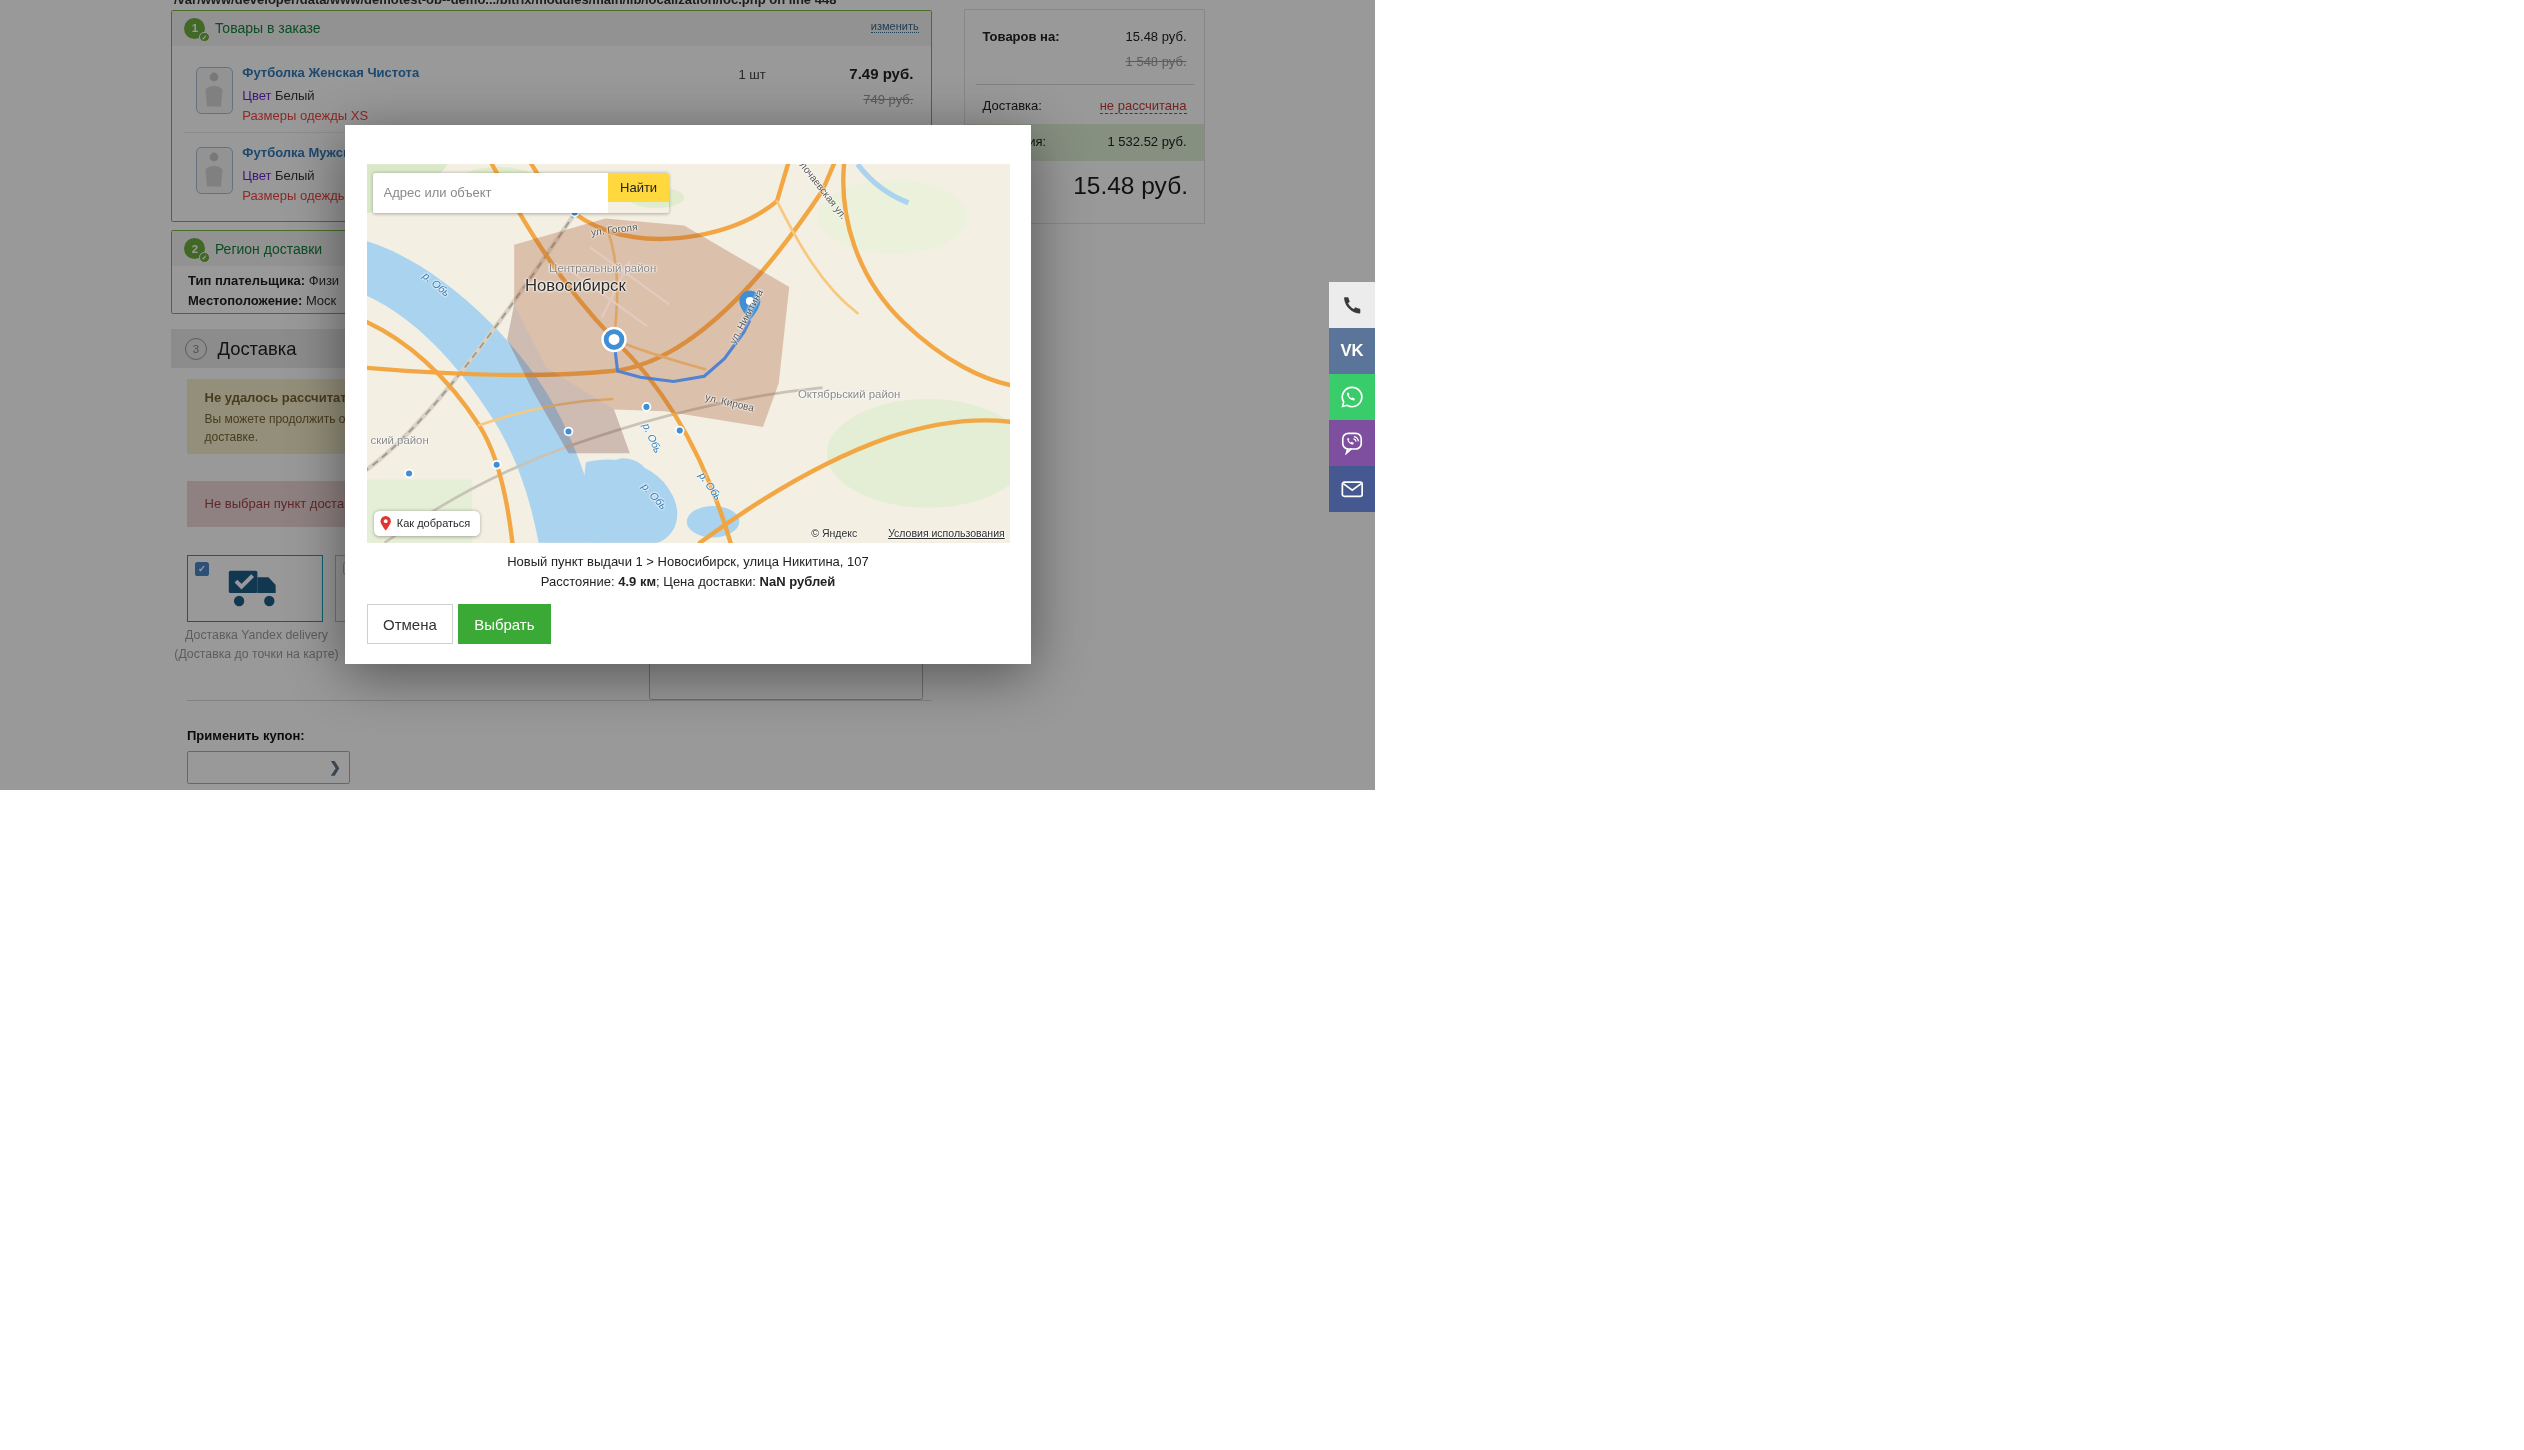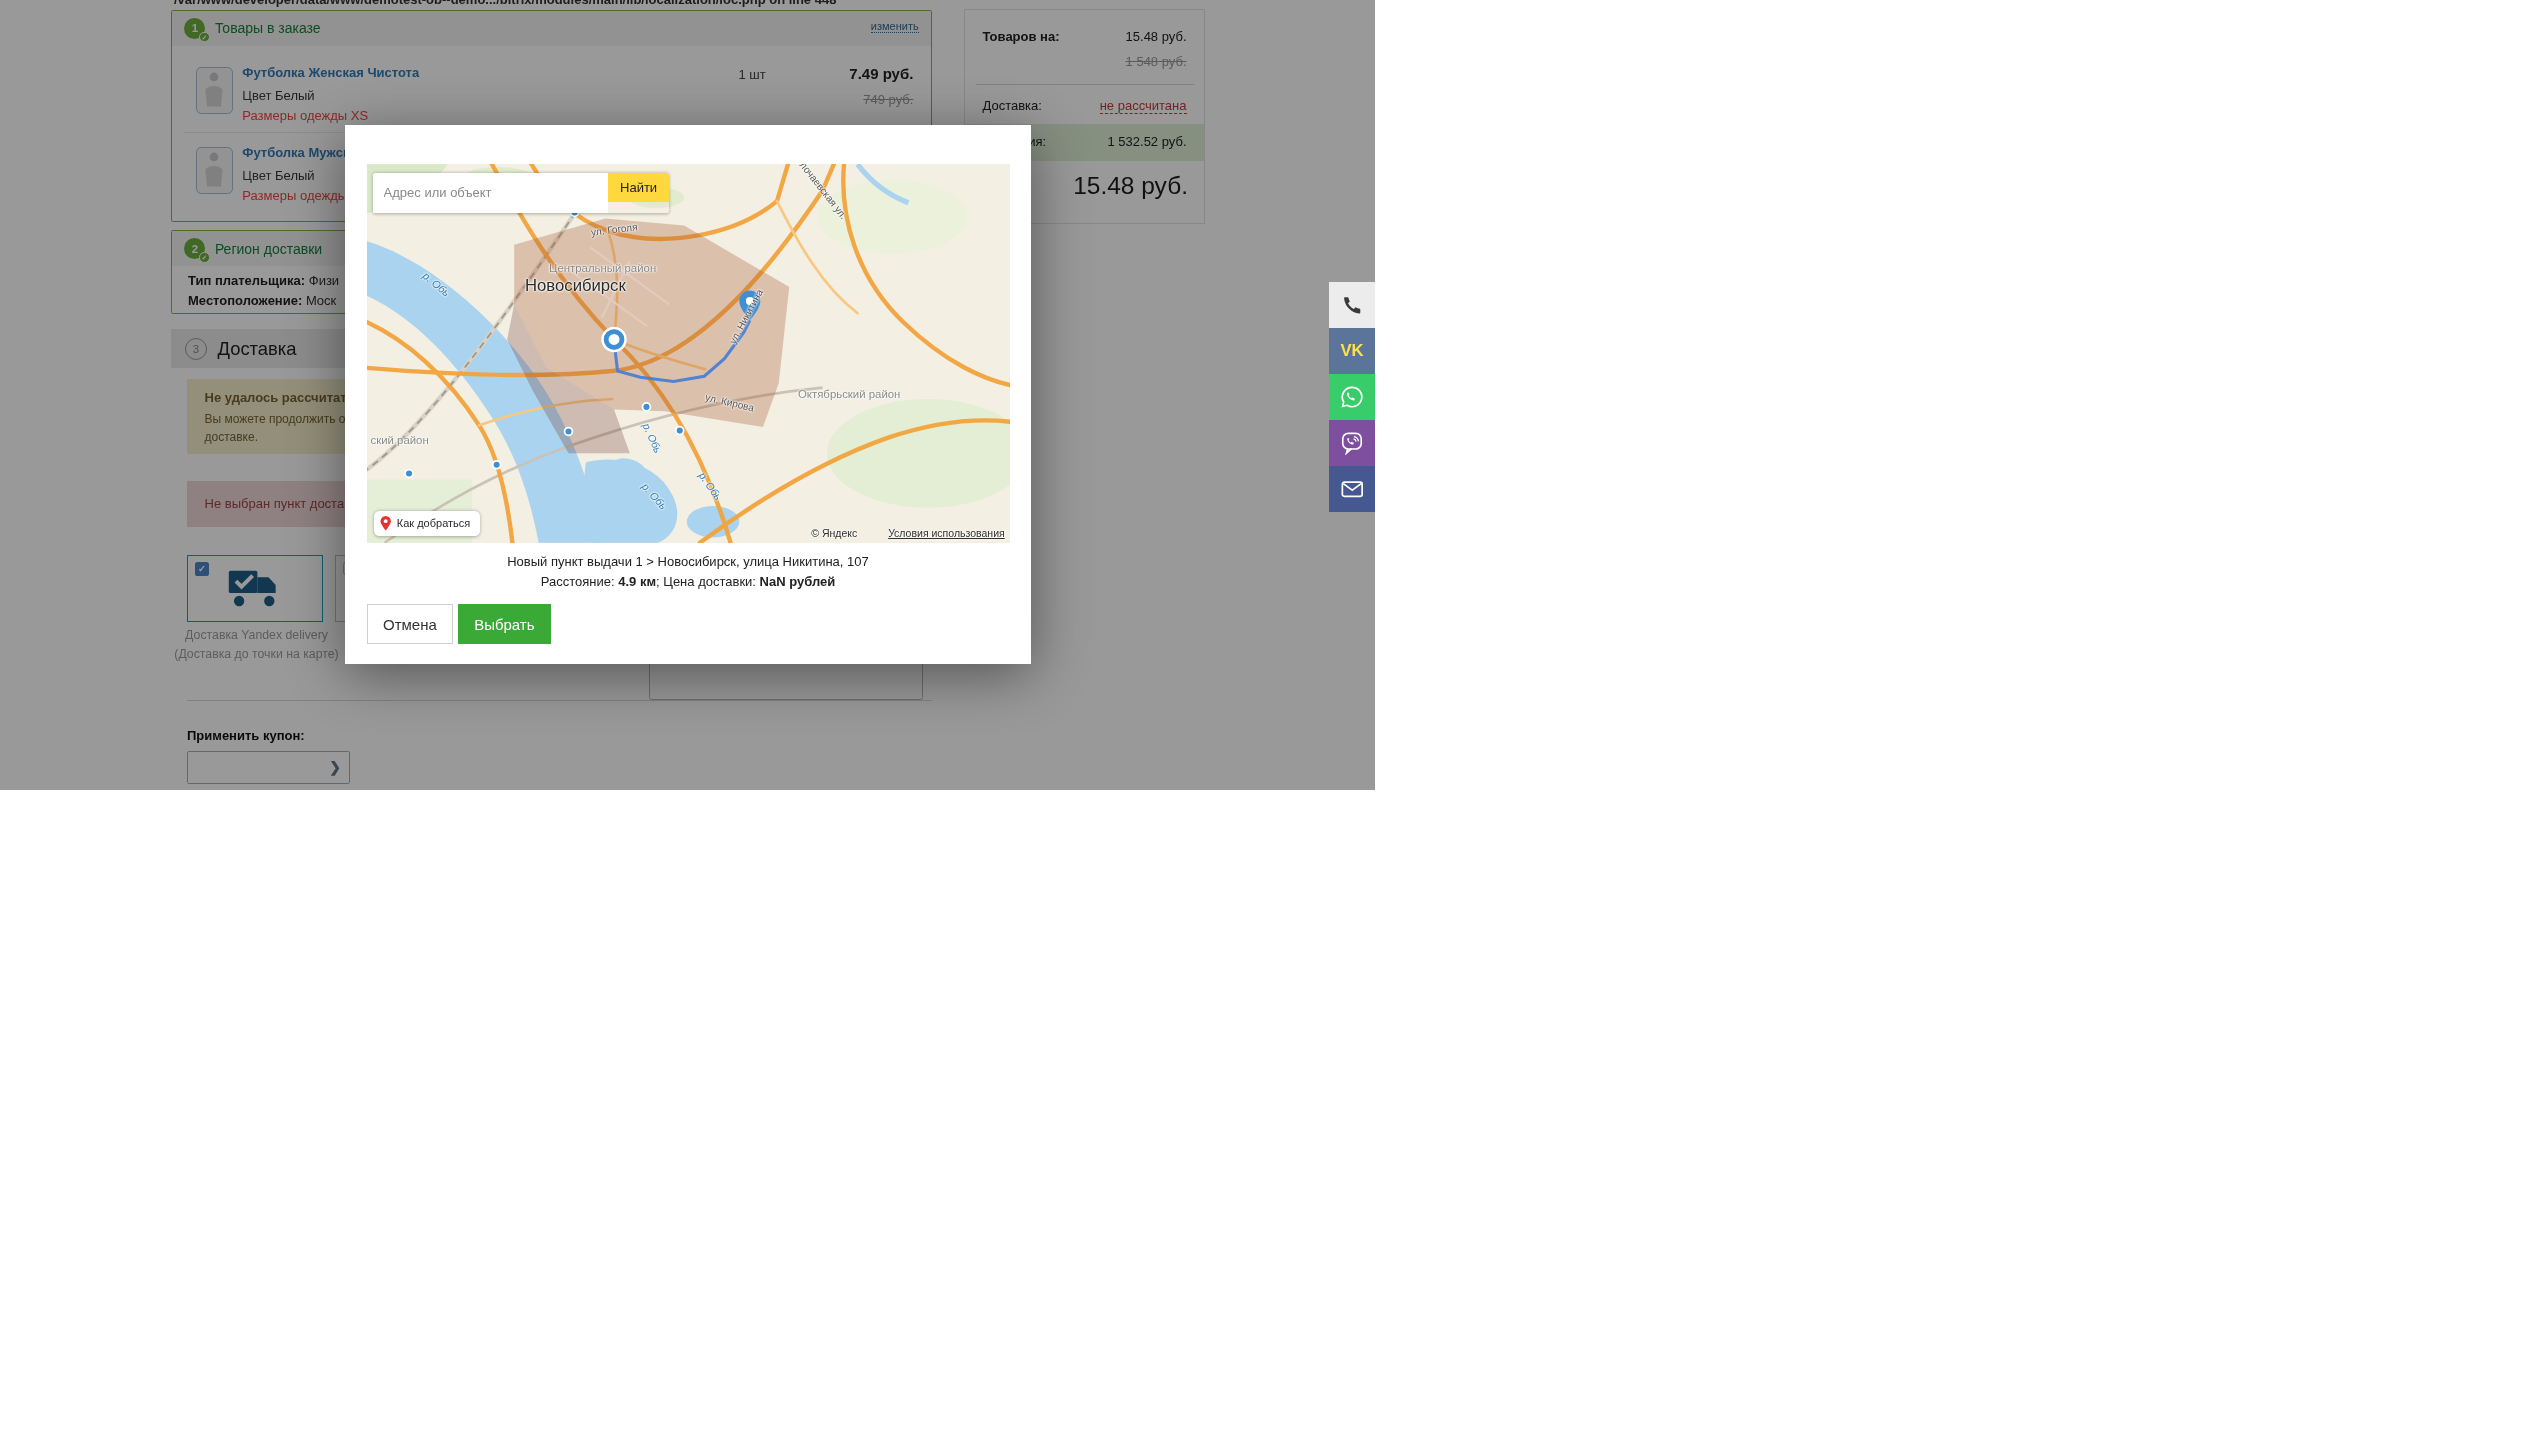--- a/index.html
+++ b/index.html
@@ -19,21 +19,21 @@
   .stepcheck{position:absolute;right:-4.4px;bottom:-3.5px;width:10.5px;height:10.5px;border-radius:50%;background:#6fae3e;
              border:1.8px solid #fff;color:#fff;font-size:7px;line-height:10.5px;text-align:center;font-weight:700;}
   .editlink{position:absolute;right:12.3px;top:9.6px;font-size:11px;color:#33698f;border-bottom:0.9px dotted #33698f;cursor:pointer;}
 
   .prod-row{position:absolute;left:12.3px;right:12.3px;height:77px;}
   .prod-row + .prod-row{border-top:0.9px solid #ececec;}
   .thumb{position:absolute;left:11.4px;top:14px;width:37px;height:47px;border:0.9px solid #a9bfd2;border-radius:5.3px;
          background:#f5f5f5;display:flex;align-items:center;justify-content:center;overflow:hidden;}
   .pname{position:absolute;left:58px;top:12.3px;font-size:13px;font-weight:700;color:#337ab7;}
   .pcolor{position:absolute;left:58px;top:35px;font-size:13px;color:#333;}
-  .pcolor .lbl{color:#404040;}
+  .pcolor .lbl{color:#6d28d9;}
   .psize{position:absolute;left:58px;top:55px;font-size:13px;color:#ef4444;}
   .pqty{position:absolute;right:153px;top:14px;font-size:13px;color:#444;}
   .pprice{position:absolute;right:5.3px;top:12.3px;font-size:15px;font-weight:700;color:#222;}
   .poldprice{position:absolute;right:5.3px;top:39px;font-size:13px;color:#9a9a9a;text-decoration:line-through;}
 
   .kv{font-size:13px;color:#333;line-height:20px;}
   .kv b{color:#222;}
 
   .sec3-head{left:171px;top:329px;width:761px;height:39px;background:#e9e9e9;display:flex;align-items:center;gap:10.5px;padding:0 14px;}
   .sec3-title{font-size:18.4px;color:#222;}
@@ -98,21 +98,21 @@
   .resline{position:absolute;left:0;right:0;top:429px;text-align:center;font-size:13px;color:#222;}
   .resline2{position:absolute;left:0;right:0;top:449px;text-align:center;font-size:13px;color:#222;}
   .modal-btns{position:absolute;left:22px;top:479px;display:flex;gap:5.3px;}
   .btn-cancel{height:40px;padding:0 15px;background:#fff;border:0.9px solid #cfcfcf;font-size:15px;color:#333;cursor:pointer;}
   .btn-select{height:40px;padding:0 16px;background:#3aa935;border:0;font-size:15px;color:#fff;cursor:pointer;}
 
   
   .social{right:0;top:282px;width:46px;z-index:120;}
   .soc{width:46px;height:46px;display:flex;align-items:center;justify-content:center;cursor:pointer;}
   .soc-phone{background:#ececec;}
-  .soc-vk{background:#5b7499;color:#fde047;font-weight:700;font-size:16.7px;}
+  .soc-vk{background:#5b7499;color:#ffffff;font-weight:700;font-size:16.7px;}
   .soc-wa{background:#38cd6a;}
   .soc-viber{background:#7d4f9e;}
   .soc-mail{background:#45588f;}
 </style>
 </head>
 <body>
 
 <div id="stage">
 
   <div class="abs warn-line">/var/www/developer/data/www/demotest-ob--demo.../bitrix/modules/main/lib/localization/loc.php on line 448</div>

